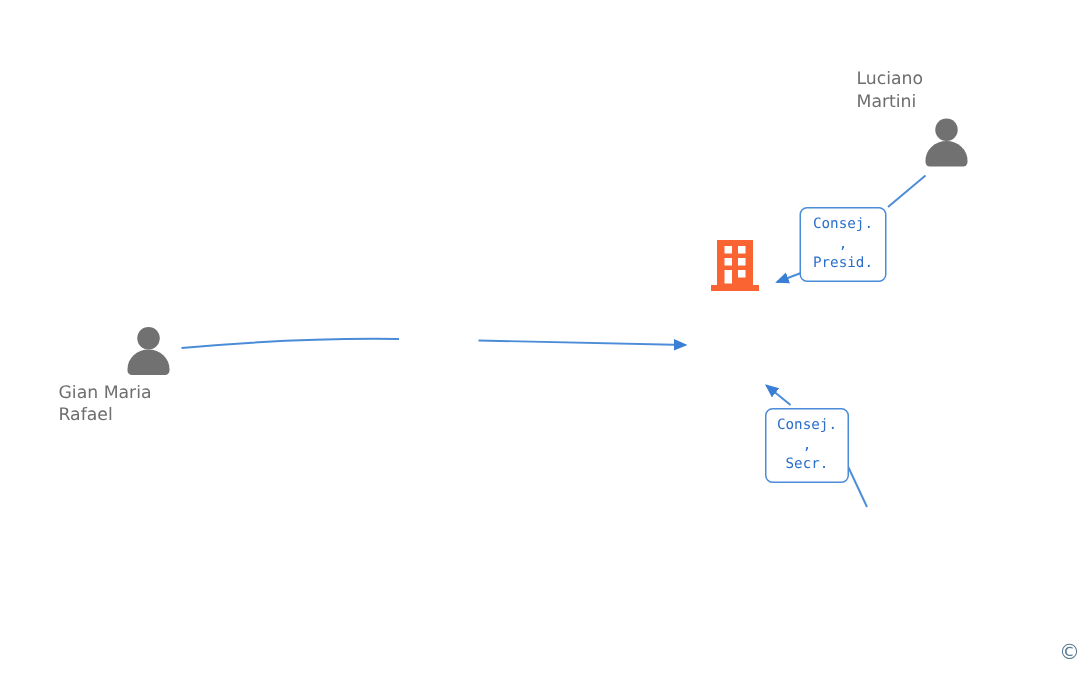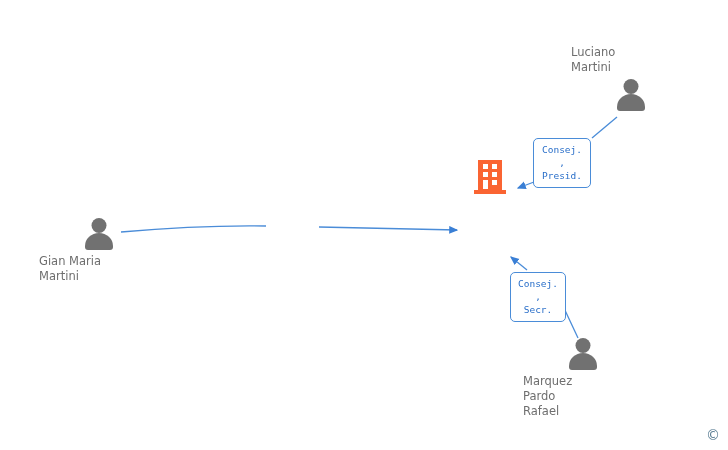--- a/index.html
+++ b/index.html
@@ -212,41 +212,32 @@
       <div class="base"></div>
     </div>
   </div>
 
   <div class="person" style="left:39px; top:218px;">
     <div class="avatar">
       <div class="head"></div>
         <div class="body"></div>
     </div>
     <div class="person-name">Gian Maria
-Martini</div>
+Rafael</div>
   </div>
 
   <div class="person" style="left:571px; top:45px;">
     <div class="person-name above">Luciano
 Martini</div>
     <div class="avatar">
       <div class="head"></div>
         <div class="body"></div>
     </div>
   </div>
 
-  <div class="person" style="left:523px; top:338px;">
-    <div class="avatar">
-      <div class="head"></div>
-        <div class="body"></div>
-    </div>
-    <div class="person-name">Marquez
-Pardo
-Rafael</div>
-  </div>
 
 
   <div class="rel-label" style="left:533px; top:138px; width:58px;">Consej. ,
 Presid.</div>
 
   <div class="rel-label" style="left:510px; top:272px; width:56px;">Consej. ,
 Secr.</div>
 
   <div id="watermark">
     <span class="copy">©</span>

